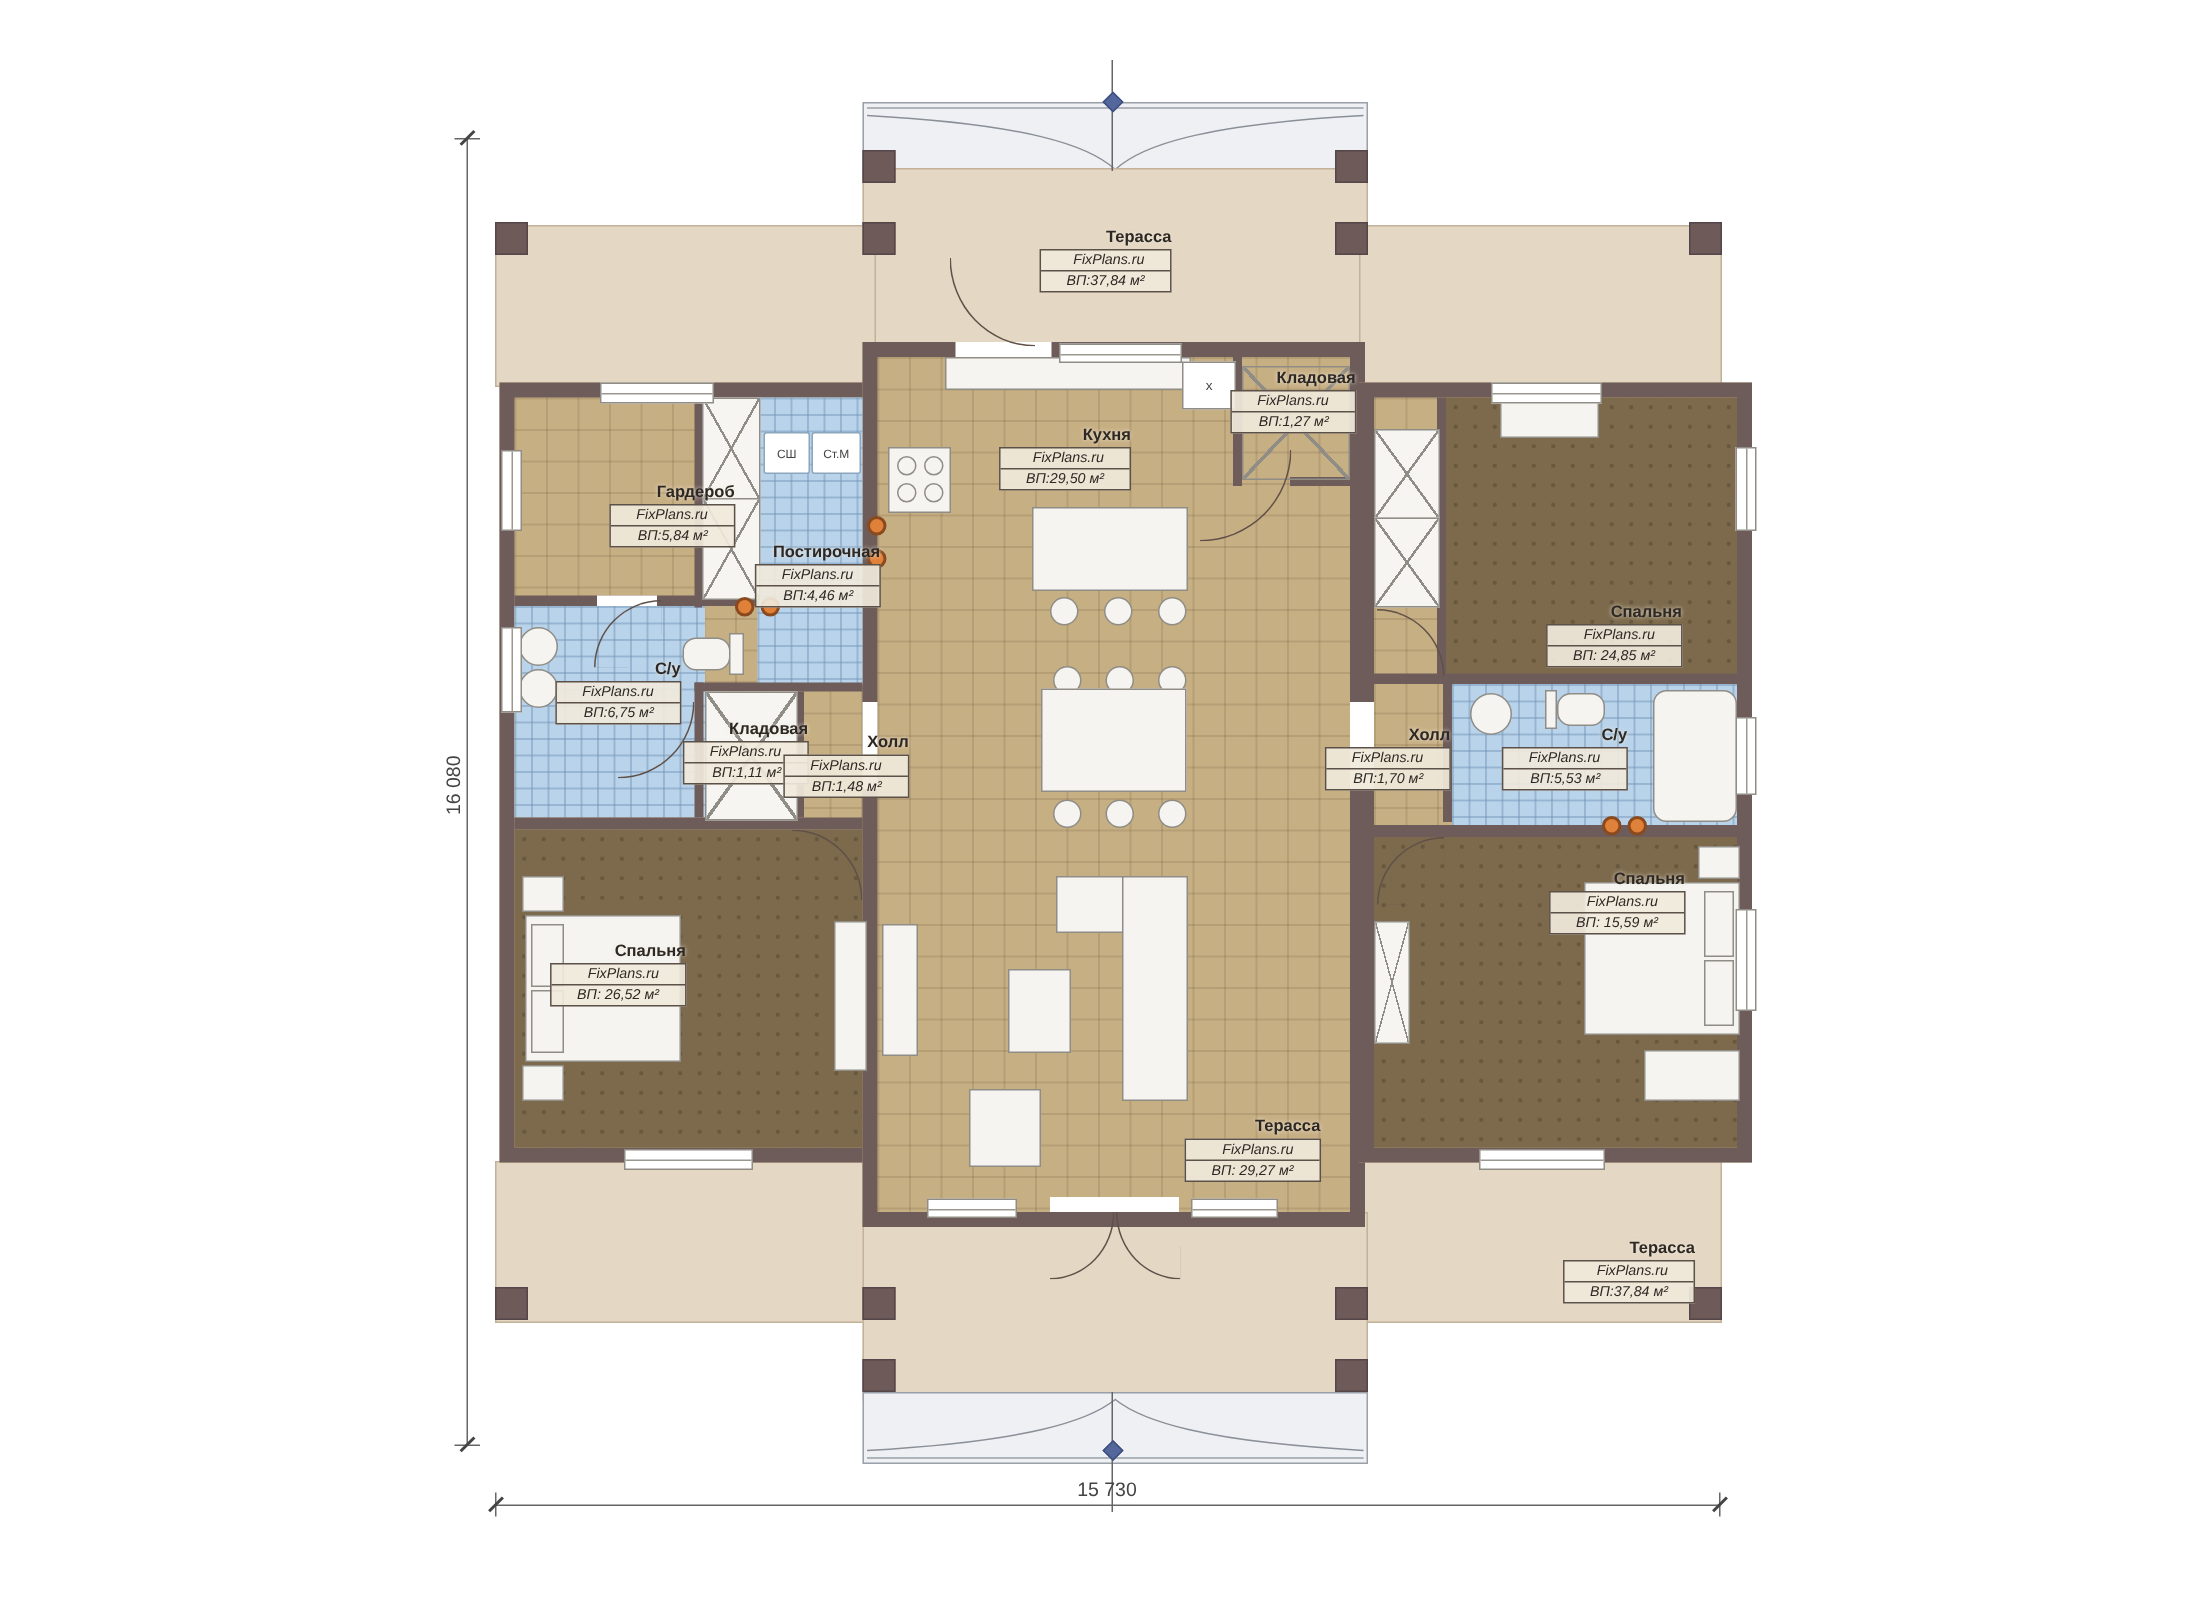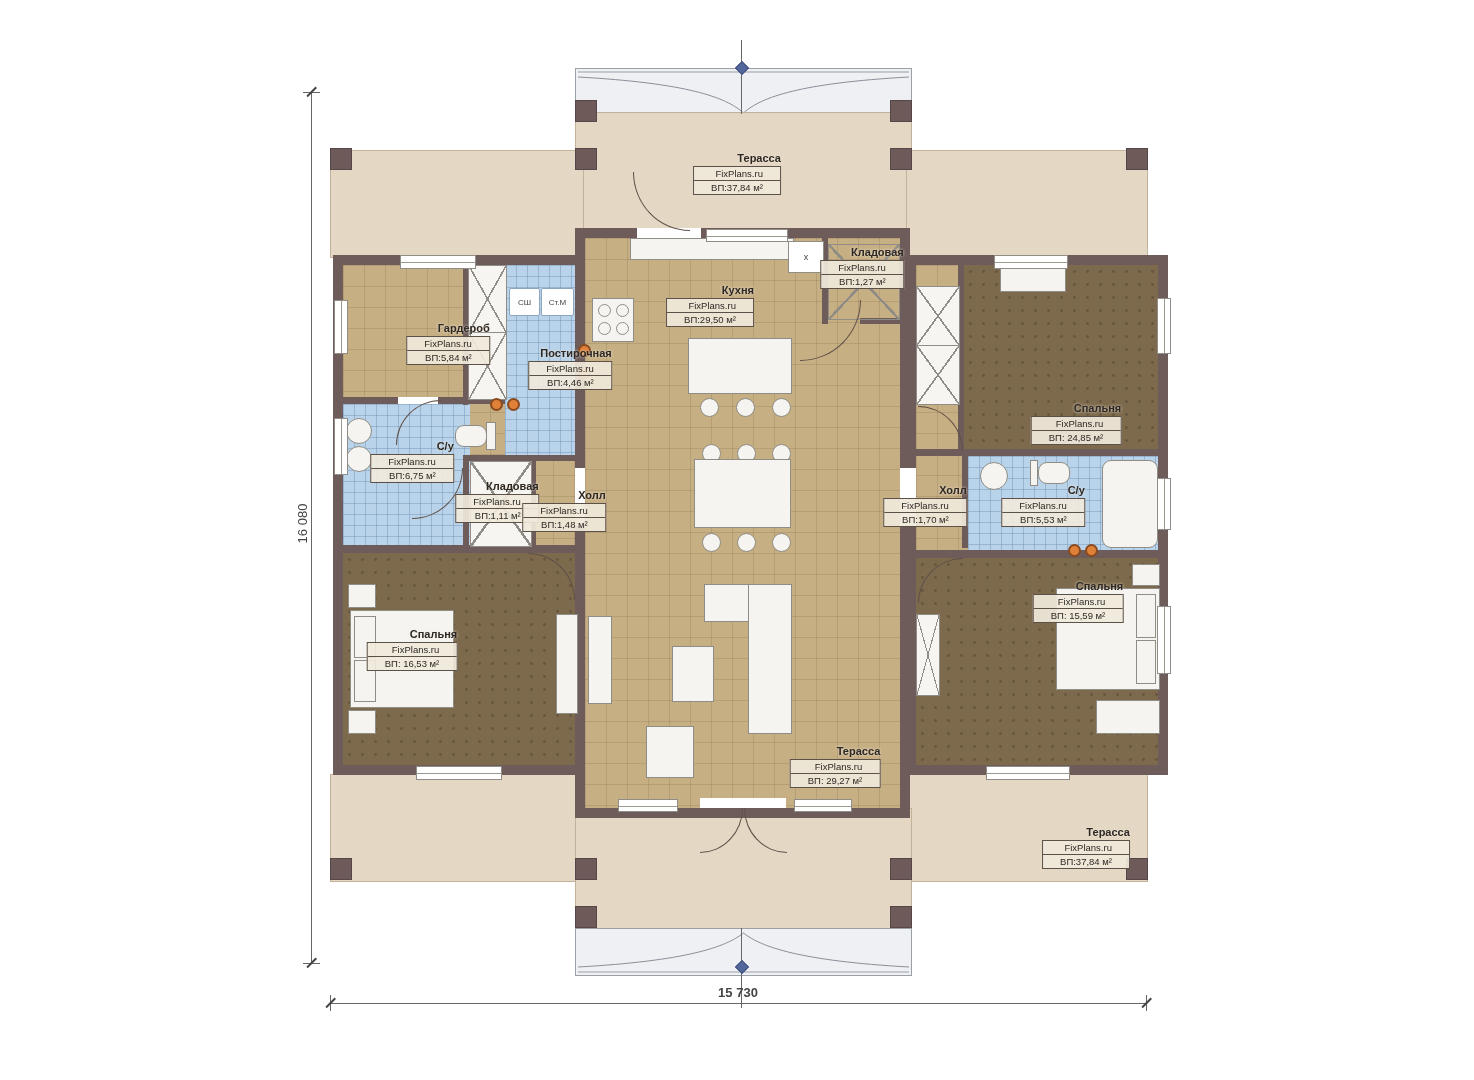--- a/index.html
+++ b/index.html
@@ -39,21 +39,21 @@
   .arc.tl{border-top:1.5px solid #5f5048;border-left:1.5px solid #5f5048;border-top-left-radius:100%;}
   .arc.tr{border-top:1.5px solid #5f5048;border-right:1.5px solid #5f5048;border-top-right-radius:100%;}
   .arc.bl{border-bottom:1.5px solid #5f5048;border-left:1.5px solid #5f5048;border-bottom-left-radius:100%;}
   .arc.br{border-bottom:1.5px solid #5f5048;border-right:1.5px solid #5f5048;border-bottom-right-radius:100%;}
   .dot{position:absolute;width:9px;height:9px;border-radius:50%;background:#e0813a;border:2px solid #8a4a1e;z-index:20;}
   
   .rlabel{position:absolute;transform:translateX(-50%);text-align:right;z-index:30;}
   .rname{font-weight:bold;font-size:11px;color:#2e2824;margin-bottom:2px;white-space:nowrap;
          text-shadow:0 0 3px rgba(242,236,224,.9);}
   .rbox{background:rgba(240,233,219,.92);border:1px solid #5c5148;font-size:9.5px;color:#2e2824;min-width:74px;display:inline-block;}
-  .rrow{padding:1px 17px;white-space:nowrap;}
+  .rrow{padding:1px 17px;white-space:nowrap;font-style:italic;}
   .rrow + .rrow{border-top:1px solid #5c5148;}
   .appl{position:absolute;background:#fff;border:1px solid #8ca6bd;border-radius:2px;z-index:12;
         font-size:8px;color:#444;display:flex;align-items:center;justify-content:center;}
   .xbox{position:absolute;background:#fff;border:1px solid #8f8d86;z-index:12;
         font-size:9px;color:#444;display:flex;align-items:center;justify-content:center;}
   
   .dim{position:absolute;background:#666;z-index:25;}
   .tick{position:absolute;width:13px;height:1.5px;background:#444;transform:rotate(-45deg);z-index:26;}
   .dimlab{position:absolute;font-size:13px;color:#444;z-index:26;text-align:center;}
   .diamond{position:absolute;width:8px;height:8px;background:#54679c;border:1px solid #3c4f7d;transform:rotate(45deg);z-index:26;}
@@ -238,21 +238,21 @@
       <div class="rrow">ВП:1,27 м²</div>
     </div>
   </div>
   <div class="rlabel" style="left:448px;top:322px;">
     <div class="rname">Гардероб</div>
     <div class="rbox">
       <div class="rrow">FixPlans.ru</div>
       <div class="rrow">ВП:5,84 м²</div>
     </div>
   </div>
-  <div class="rlabel" style="left:545px;top:347px;margin-left:25px;">
+  <div class="rlabel" style="left:545px;top:362px;">
     <div class="rname">Постирочная</div>
     <div class="rbox">
       <div class="rrow">FixPlans.ru</div>
       <div class="rrow">ВП:4,46 м²</div>
     </div>
   </div>
   <div class="rlabel" style="left:412px;top:440px;">
     <div class="rname">С/у</div>
     <div class="rbox">
       <div class="rrow">FixPlans.ru</div>
@@ -270,21 +270,21 @@
     <div class="rname">Холл</div>
     <div class="rbox">
       <div class="rrow">FixPlans.ru</div>
       <div class="rrow">ВП:1,48 м²</div>
     </div>
   </div>
   <div class="rlabel" style="left:412px;top:628px;">
     <div class="rname">Спальня</div>
     <div class="rbox">
       <div class="rrow">FixPlans.ru</div>
-      <div class="rrow">ВП: 16,53 м²</div>
+      <div class="rrow">ВП: 26,52 м²</div>
     </div>
   </div>
   <div class="rlabel" style="left:925px;top:484px;">
     <div class="rname">Холл</div>
     <div class="rbox">
       <div class="rrow">FixPlans.ru</div>
       <div class="rrow">ВП:1,70 м²</div>
     </div>
   </div>
   <div class="rlabel" style="left:1043px;top:484px;">
@@ -328,20 +328,20 @@
   <div class="dim" style="left:303px;top:963px;width:17px;height:1px;"></div>
   <div class="tick" style="left:305px;top:91px;"></div>
   <div class="tick" style="left:305px;top:962px;"></div>
   <div class="dimlab" style="left:262px;top:516px;width:80px;transform:rotate(-90deg);">16 080</div>
 
   <div class="dim" style="left:330px;top:1003px;width:816px;height:1px;"></div>
   <div class="dim" style="left:330px;top:995px;width:1px;height:16px;"></div>
   <div class="dim" style="left:1146px;top:995px;width:1px;height:16px;"></div>
   <div class="tick" style="left:324px;top:1002px;"></div>
   <div class="tick" style="left:1140px;top:1002px;"></div>
-  <div class="dimlab" style="left:698px;top:985px;width:80px;font-weight:bold;">15 730</div>
+  <div class="dimlab" style="left:698px;top:985px;width:80px;">15 730</div>
 
   <div class="dim" style="left:741px;top:40px;width:1px;height:74px;"></div>
   <div class="diamond" style="left:737px;top:63px;"></div>
   <div class="dim" style="left:741px;top:928px;width:1px;height:80px;"></div>
   <div class="diamond" style="left:737px;top:962px;"></div>
 
 </div>
 
 </body></html>

